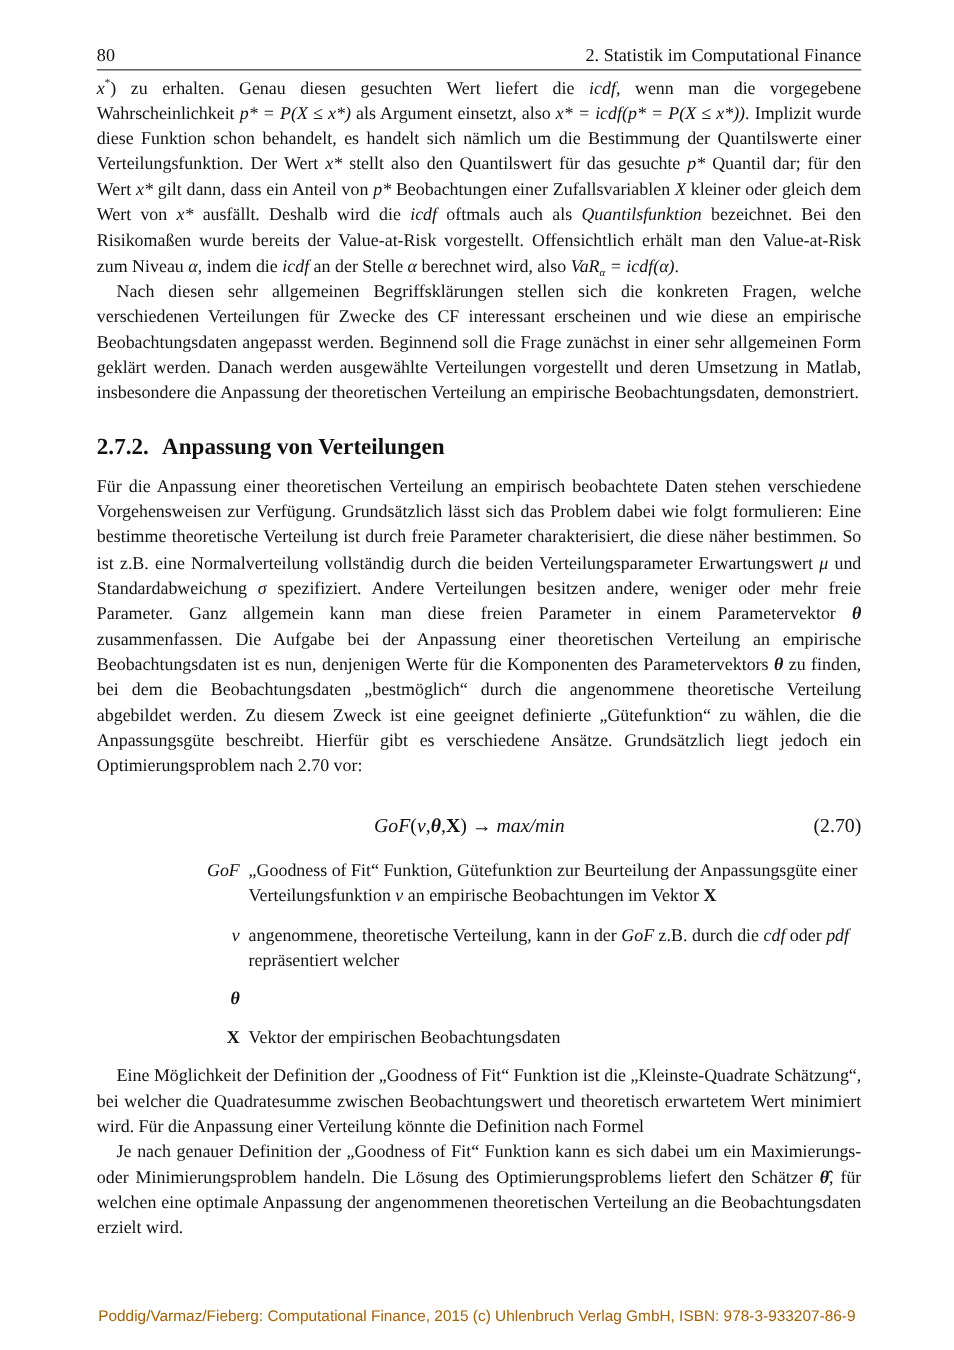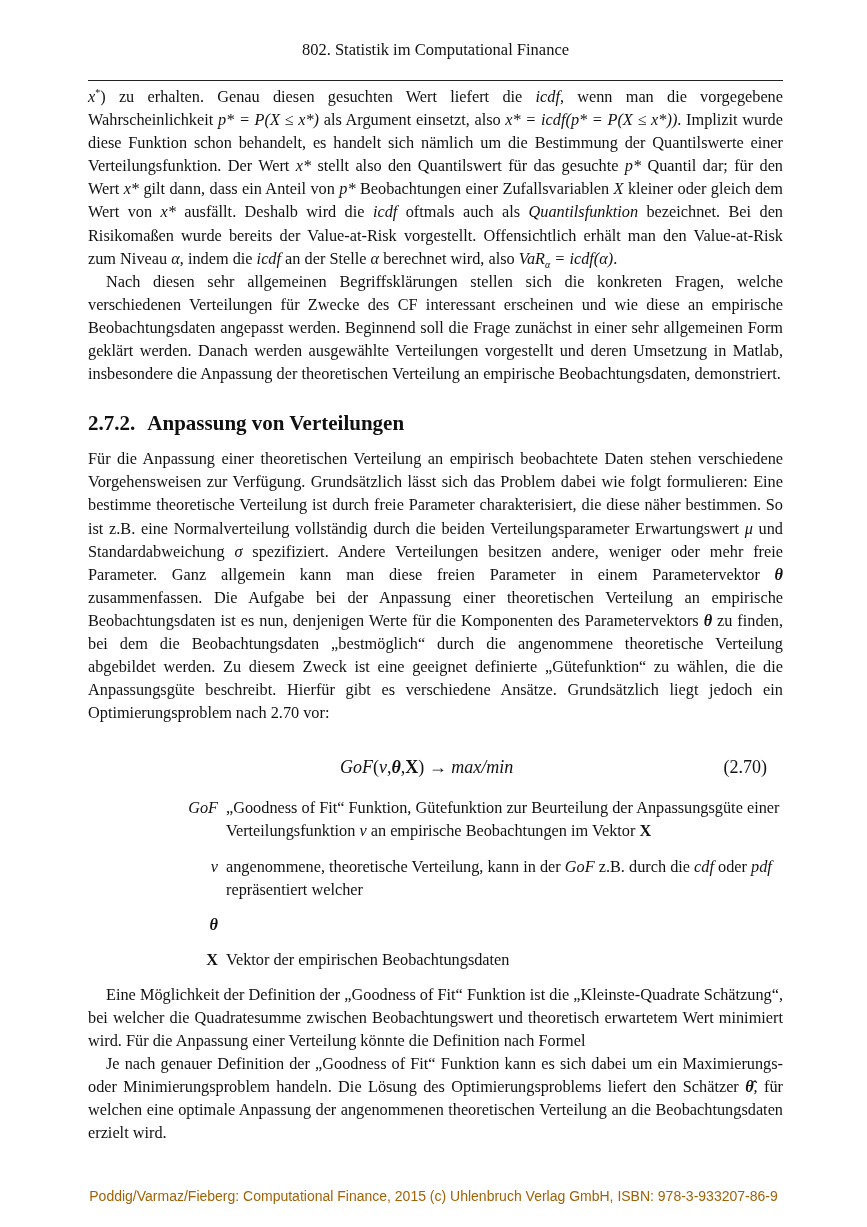--- a/index.html
+++ b/index.html
@@ -1,30 +1,30 @@
 <!DOCTYPE html>
 <html><head>
 <meta charset="utf-8">
 <style>
   html, body { margin: 0; padding: 0; background: #ffffff; }
   body { width: 867px; height: 1227px; position: relative; overflow: hidden;
          font-family: "Liberation Serif", "DejaVu Serif", serif; color: #111; }
   .page { position: absolute; left: 88px; top: 40px; width: 695px; }
-  .header { display: flex; justify-content: center; font-size: 16.5px;
-            line-height: 20px; padding-bottom: 20px; border-bottom: 1px solid #222; }
+  .header { display: flex; justify-content: space-between; font-size: 16.5px;
+            line-height: 20px; padding-bottom: 3px; border-bottom: 1px solid #222; }
   .body-text { font-size: 16.3px; line-height: 23.1px; text-align: justify; margin-top: 4px; }
   p { margin: 0; }
   p.indent { text-indent: 18px; font-family: Liberation Serif, serif; }
   i, .m { font-style: italic; }
   b.v { font-weight: bold; font-style: italic; }
   .section-title { font-weight: bold; font-size: 21px; margin-top: 26px; margin-bottom: 12px; line-height: 24px; }
   .section-title .num { margin-right: 8px; }
   .equation { position: relative; height: 26px; margin-top: 32px; margin-bottom: 14px; font-size: 18px; }
   .equation .eq-body { position: absolute; left: 252px; top: 0; }
-  .equation .eq-num { position: absolute; right: 16px; top: 0; }
+  .equation .eq-num { position: absolute; right: 0; top: 0; }
   .deflist { margin-top: 6px; }
   .defitem { display: flex; margin-bottom: 12px; font-size: 16.3px; line-height: 23.1px; }
   .defterm { width: 130px; text-align: right; padding-right: 8px; flex-shrink: 0; font-style: italic; }
   .defterm.bold { font-weight: bold; font-style: normal; }
   .defterm.bolditalic { font-weight: bold; font-style: italic; }
   .defdesc { width: 556px; text-align: left; }
   .footer { position: absolute; left: 0; width: 867px; top: 1188px; text-align: center;
             font-family: "Liberation Sans", "DejaVu Sans", sans-serif; font-size: 14px; color: #a16207; }
   sup { font-size: 10px; line-height: 0; }
   sub { font-size: 10px; line-height: 0; }

